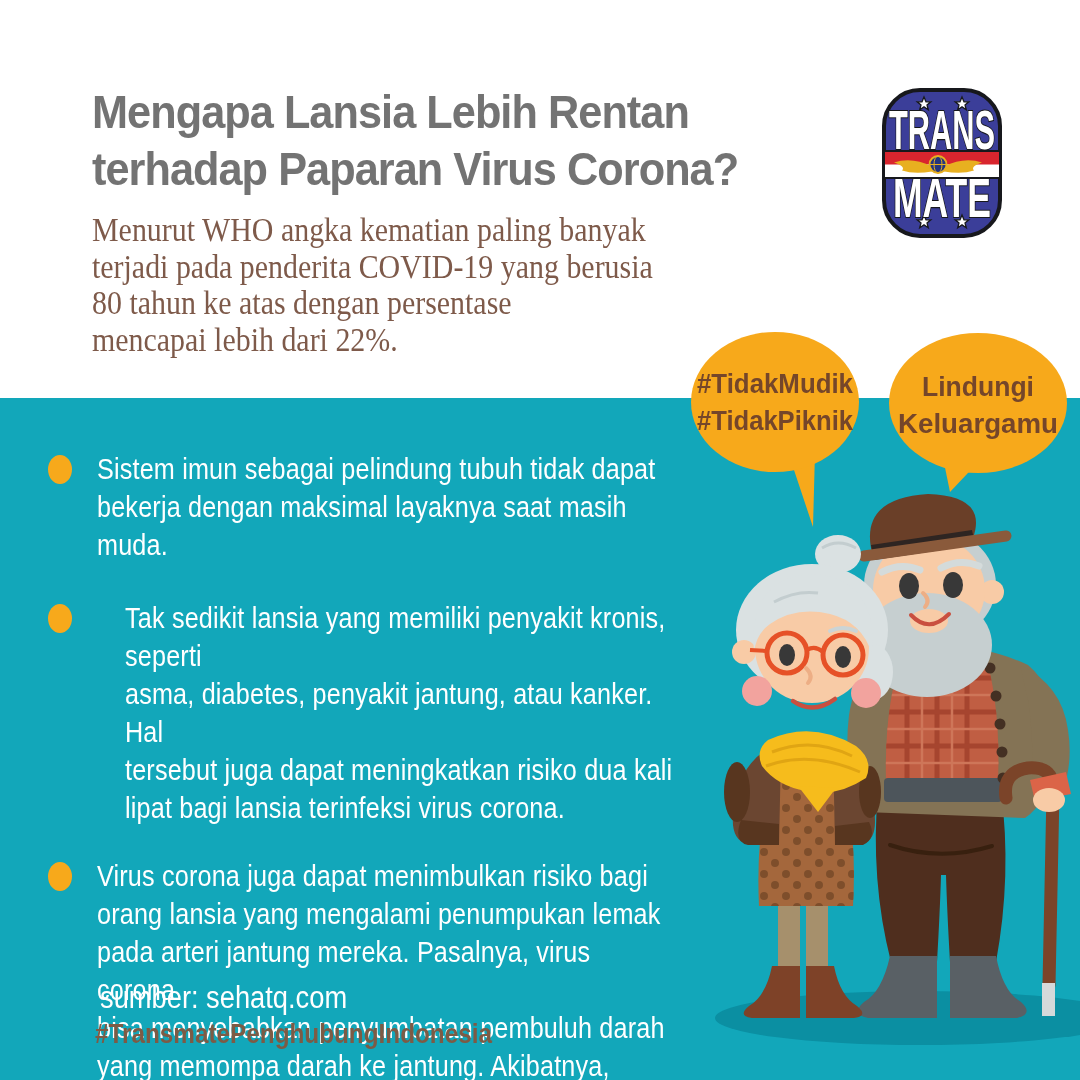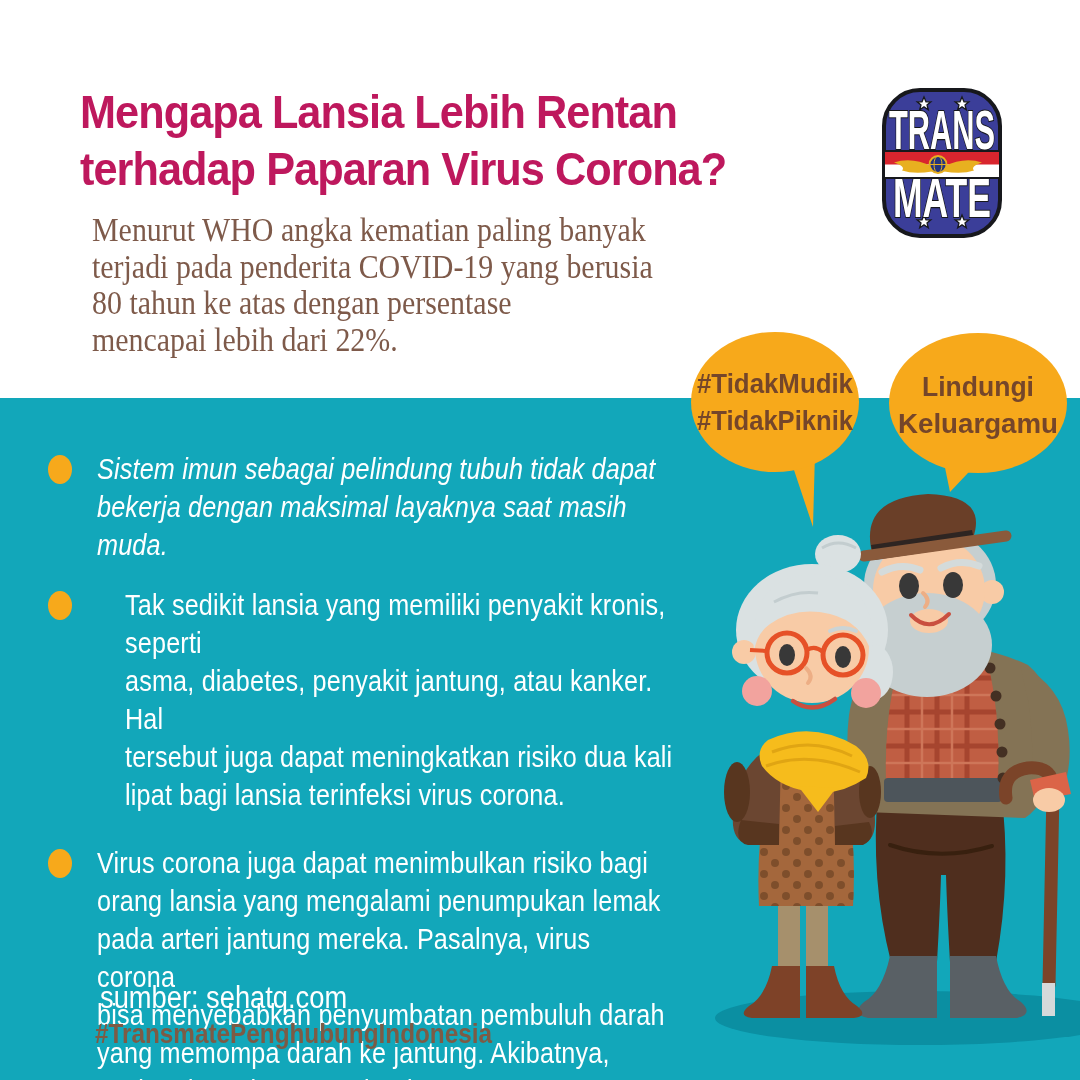--- a/index.html
+++ b/index.html
@@ -2,36 +2,36 @@
 <html><head>
 <meta charset="utf-8">
 <style>
   html,body{margin:0;padding:0;background:#e8e8e8;}
   .canvas{
     position:relative;width:1080px;height:1080px;overflow:hidden;
     background:#ffffff;font-family:"Liberation Sans", sans-serif;
   }
   .teal-panel{position:absolute;left:0;top:398px;width:1080px;height:682px;background:#12A7BA;}
   .page-title{
-    position:absolute;left:80px;top:84px;width:760px;
-    font-size:46px;line-height:57px;font-weight:700;color:#be185d;
+    position:absolute;left:92px;top:84px;width:760px;
+    font-size:46px;line-height:57px;font-weight:700;color:#737373;
     letter-spacing:-1px;
   }
   .page-subtitle{
     position:absolute;left:92px;top:212px;width:700px;
     font-size:34px;line-height:36.5px;font-weight:400;color:#7E5A4A;font-family:Liberation Serif, serif;
   }
   .condense{display:inline-block;transform-origin:0 0;white-space:pre-line;}
   .cx94{transform:scaleX(0.94);}
   .cx88{transform:scaleX(0.88);}
   .cx84{transform:scaleX(0.84);}
   .cx90{transform:scaleX(0.90);}
   .bullet-list{position:absolute;left:48px;top:450px;width:730px;}
   .bullet-item{display:flex;align-items:flex-start;}
-  .bullet-item.b1{margin-bottom:22px;font-style:italic;}
+  .bullet-item.b1{margin-bottom:35px;}
   .bullet-item.b2{margin-bottom:30px;gap:28px;}
   .bullet-dot{
     flex:0 0 auto;width:24px;height:29px;border-radius:50%;
     background:#F7A91B;margin-top:5px;margin-right:25px;
   }
   .bullet-text{
     font-size:30px;line-height:38px;font-weight:400;color:#ffffff;
     letter-spacing:0.2px;
   }
   .source-text{

